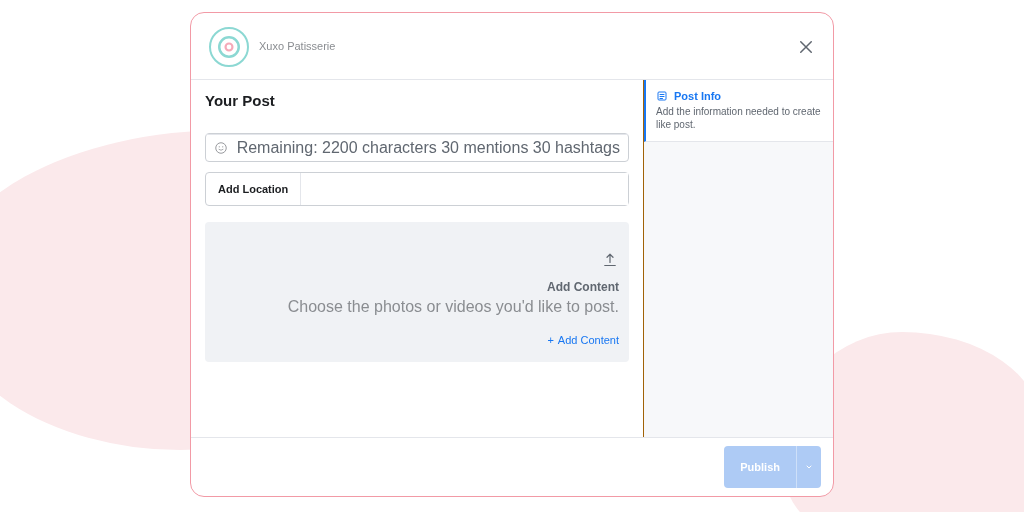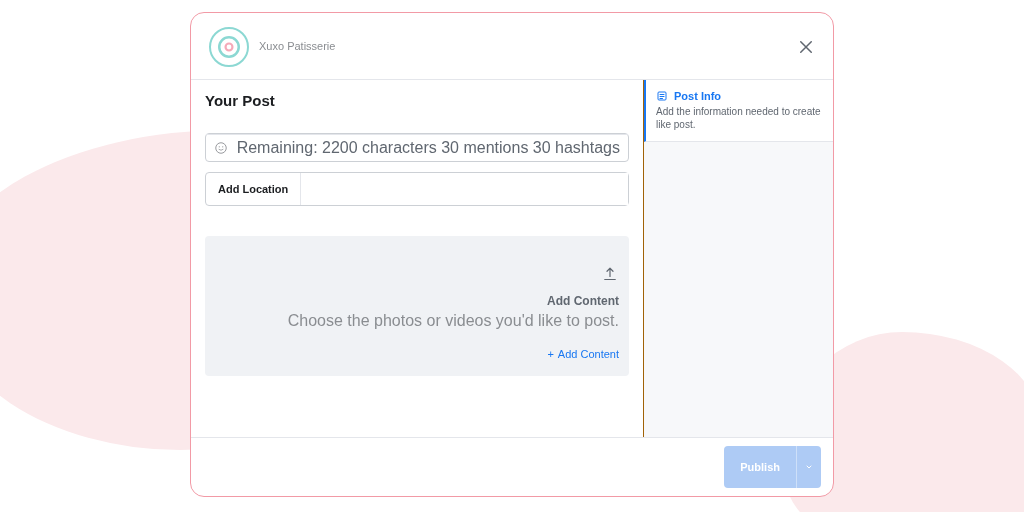--- a/index.html
+++ b/index.html
@@ -45,21 +45,21 @@
   }
   .caption-input::placeholder { color: #8a8d91; }
   .caption-footer {
     display: flex; align-items: center; justify-content: space-between;
     border-top: 1px solid #e4e6eb; padding: 4px 8px; font-size: 16px; color: #606770; text-align: right;
   }
   .emoji-btn { width: 14px; height: 14px; color: #8a8d91; cursor: pointer; }
 
   .location-box {
     border: 1px solid #ccd0d5; border-radius: 4px; display: flex; align-items: stretch;
-    height: 34px; margin-bottom: 30px;
+    height: 34px; margin-bottom: 16px;
   }
   .location-label {
     font-size: 11px; font-weight: 600; color: #1c1e21; padding: 0 12px;
     display: flex; align-items: center; border-right: 1px solid #e4e6eb;
   }
   .location-input { flex: 1; border: none; outline: none; padding: 0 10px; font-size: 11px; }
 
   .content-drop {
     background: #f0f2f5; border-radius: 4px; padding: 30px 10px 14px 10px;
     text-align: right;

